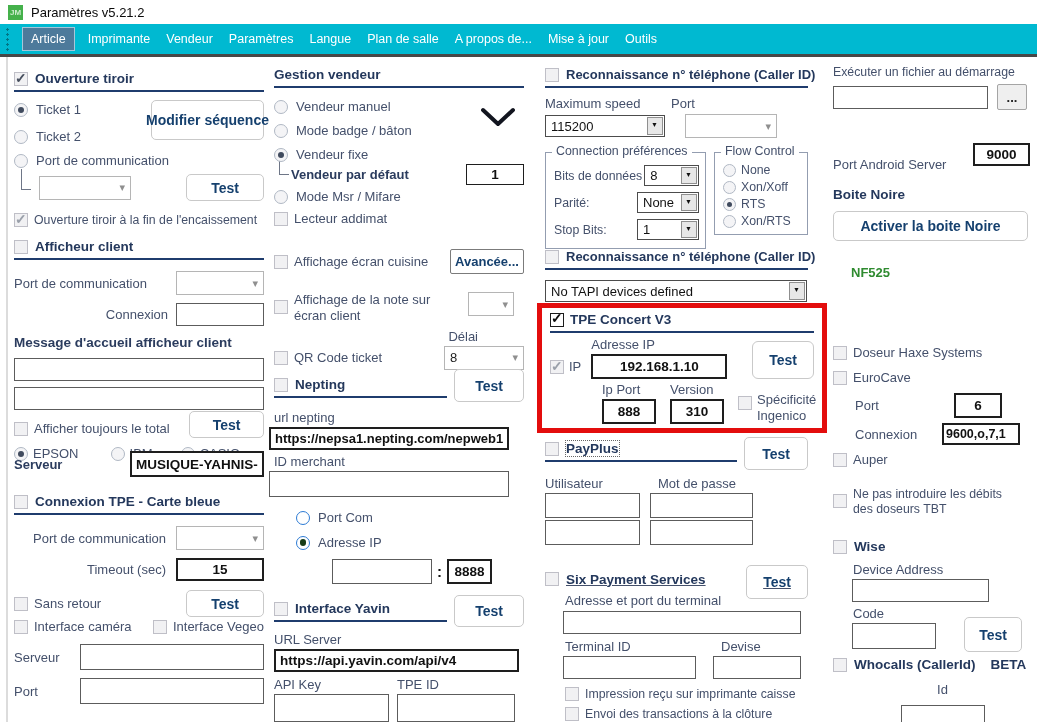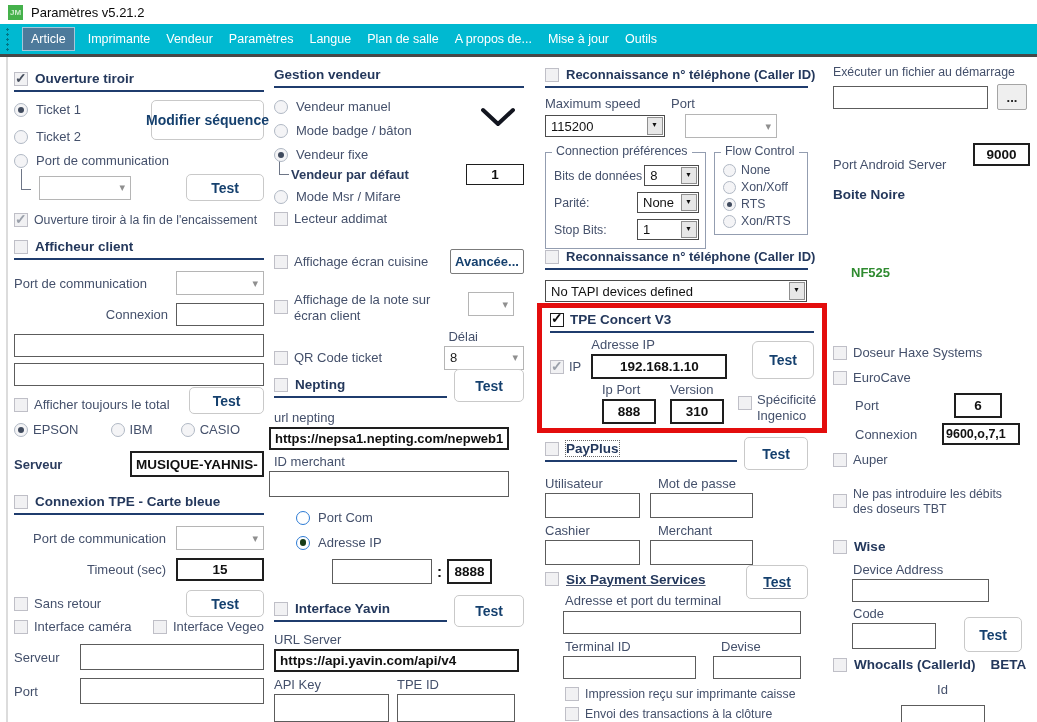--- a/index.html
+++ b/index.html
@@ -120,20 +120,21 @@
     </div>
     <div class="hr"></div>
     <div class="row" style="margin-top:11px;justify-content:space-between;">
       <span class="lbl">Port de communication</span>
       <div class="cf" style="width:88px;"></div>
     </div>
     <div class="row" style="margin-top:8px;justify-content:flex-end;">
       <span class="lbl">Connexion</span>
       <input class="inp" style="width: 88px;">
     </div>
+    <div class="lbl b" style="margin-top:9px;font-size:13.5px;color:#2b3c5e;">Message d'accueil afficheur client</div>
     <input class="inp" style="width: 100%; margin-top: 8px;">
     <input class="inp" style="width: 100%; margin-top: 6px;">
     <div class="row" style="margin-top:9px;gap:6px;">
       <span class="cb"></span>
       <span class="lbl">Afficher toujours le total</span>
       <div style="flex:1;"></div>
       <div class="btn" style="width:75px;height:27px;margin-top:-8px;">Test</div>
     </div>
     <div class="row" style="margin-top:8px;gap:5px;">
       <span class="rb sel"></span>
@@ -434,24 +435,20 @@
       <div class="btn" style="width:64px;height:33px;">Test</div>
     </div>
     <div class="row" style="margin-top:6px;">
       <span class="lbl" style="width:105px;">Utilisateur</span>
       <span class="lbl">Mot de passe</span>
     </div>
     <div class="row" style="margin-top:2px;gap:10px;">
       <input class="inp" style="width: 95px; height: 25px;">
       <input class="inp" style="width: 103px; height: 25px;">
     </div>
-    <div class="row" style="margin-top:5px;">
-      <span class="lbl" style="width:105px;">Cashier</span>
-      <span class="lbl">Merchant</span>
-    </div>
     <div class="row" style="margin-top:2px;gap:10px;">
       <input class="inp" style="width: 95px; height: 25px;">
       <input class="inp" style="width: 103px; height: 25px;">
     </div>
   </div>
 
   <div class="sec" style="top:502px;">
     <div class="row" style="gap:7px;text-decoration:underline;">
       <span class="cb"></span>
       <span class="hd">Six Payment Services</span>
@@ -491,20 +488,21 @@
 
   <div class="sec" style="top:86px;">
     <div class="row" style="justify-content:space-between;align-items:flex-end;">
       <span class="lbl">Port Android Server</span>
       <input class="inp b2 ctr" style="width: 57px; height: 23px; margin-bottom: 6px;" value="9000">
     </div>
   </div>
 
   <div class="sec" style="top:130px;">
     <div class="hd">Boite Noire</div>
+    <div class="btn" style="width:195px;height:30px;margin-top:9px;">Activer la boite Noire</div>
   </div>
 
   <div class="sec" style="top:208px;">
     <div class="green" style="margin-left:18px;">NF525</div>
   </div>
 
   <div class="sec" style="top:288px;">
     <div class="row" style="gap:6px;">
       <span class="cb"></span>
       <span class="lbl">Doseur Haxe Systems</span>

